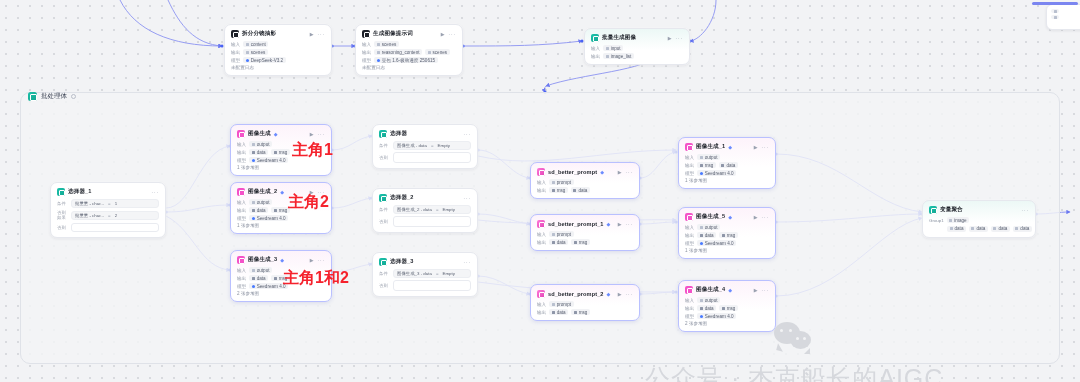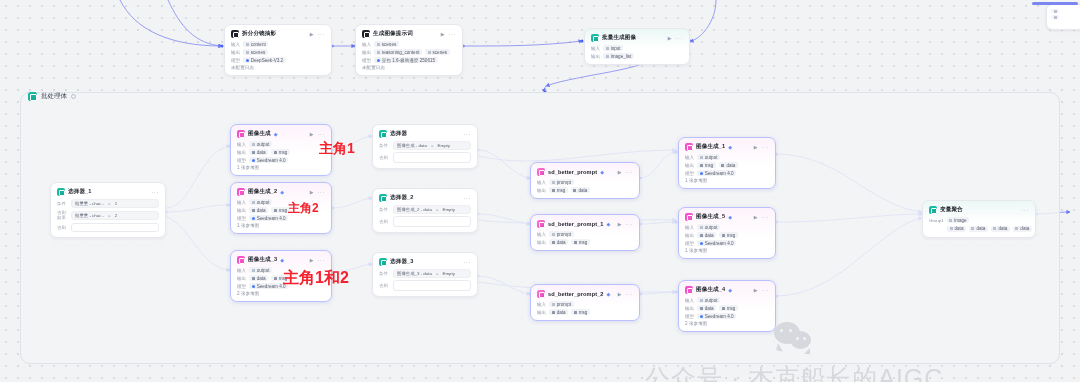--- a/index.html
+++ b/index.html
@@ -409,21 +409,21 @@
       <div class="n-row">
         <span class="n-key">模型</span>
         <span class="chip mdl">
             <b></b>
             <span>Seedream 4.0</span>
           </span>
       </div>
       <div class="n-note">1 张参考图</div>
     </div>
   </div>
-  <div class="anno" style="left:292px; top:140px; font-size:14px;margin-left:27px;">主角1</div>
+  <div class="anno" style="left:292px; top:140px; font-size:16px;">主角1</div>
 
   <div class="node tint-pink sel" style="left:230px; top:182px; width:102px;">
     <div class="n-head">
       <span class="n-ico ico-pink"></span>
       <span class="n-title">图像生成_2</span>
       <span class="n-flag">◆</span>
       <span class="n-spacer"></span>
       <span class="n-run">▶</span>
       <span class="n-more">···</span>
     </div>
@@ -449,21 +449,21 @@
       <div class="n-row">
         <span class="n-key">模型</span>
         <span class="chip mdl">
             <b></b>
             <span>Seedream 4.0</span>
           </span>
       </div>
       <div class="n-note">1 张参考图</div>
     </div>
   </div>
-  <div class="anno" style="left:288px; top:200px; font-size:12px;">主角2</div>
+  <div class="anno" style="left:288px; top:192px; font-size:16px;">主角2</div>
 
   <div class="node tint-pink sel" style="left:230px; top:250px; width:102px;">
     <div class="n-head">
       <span class="n-ico ico-pink"></span>
       <span class="n-title">图像生成_3</span>
       <span class="n-flag">◆</span>
       <span class="n-spacer"></span>
       <span class="n-run">▶</span>
       <span class="n-more">···</span>
     </div>

